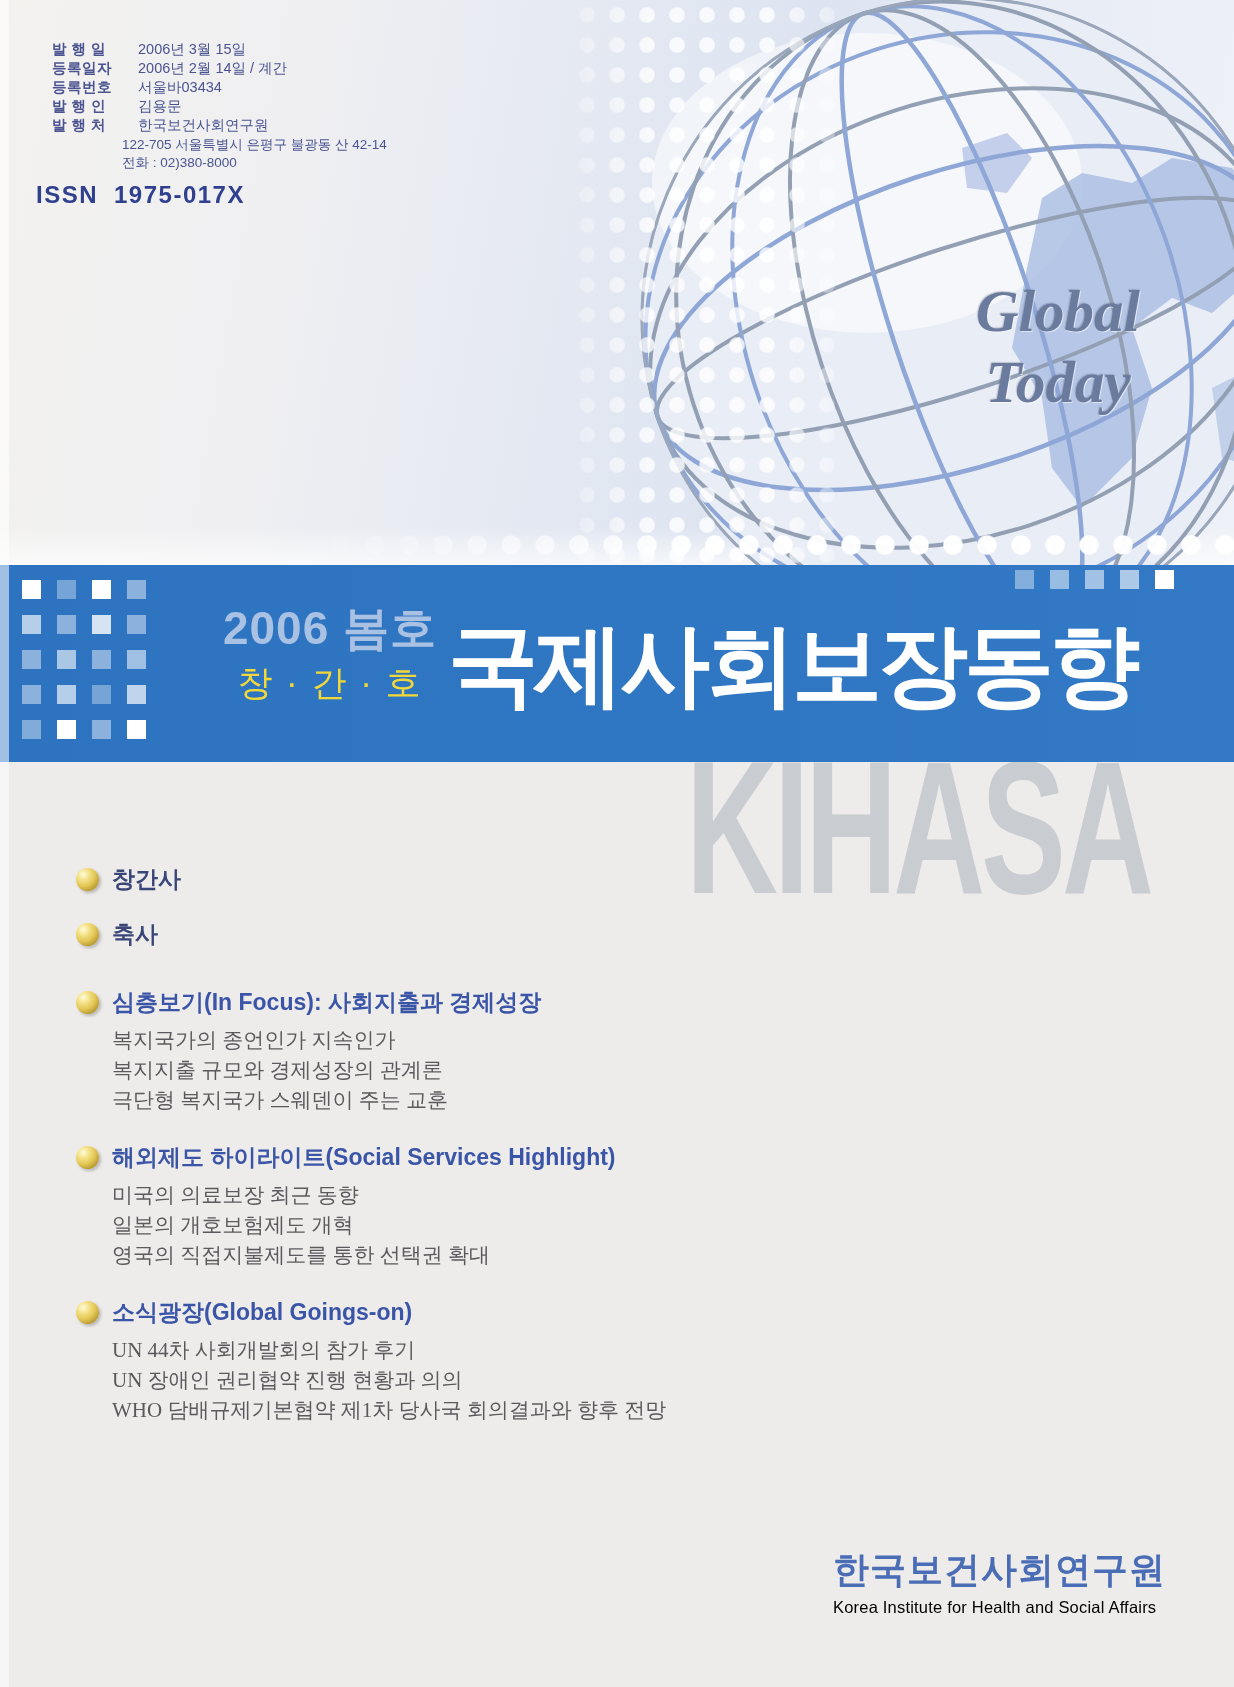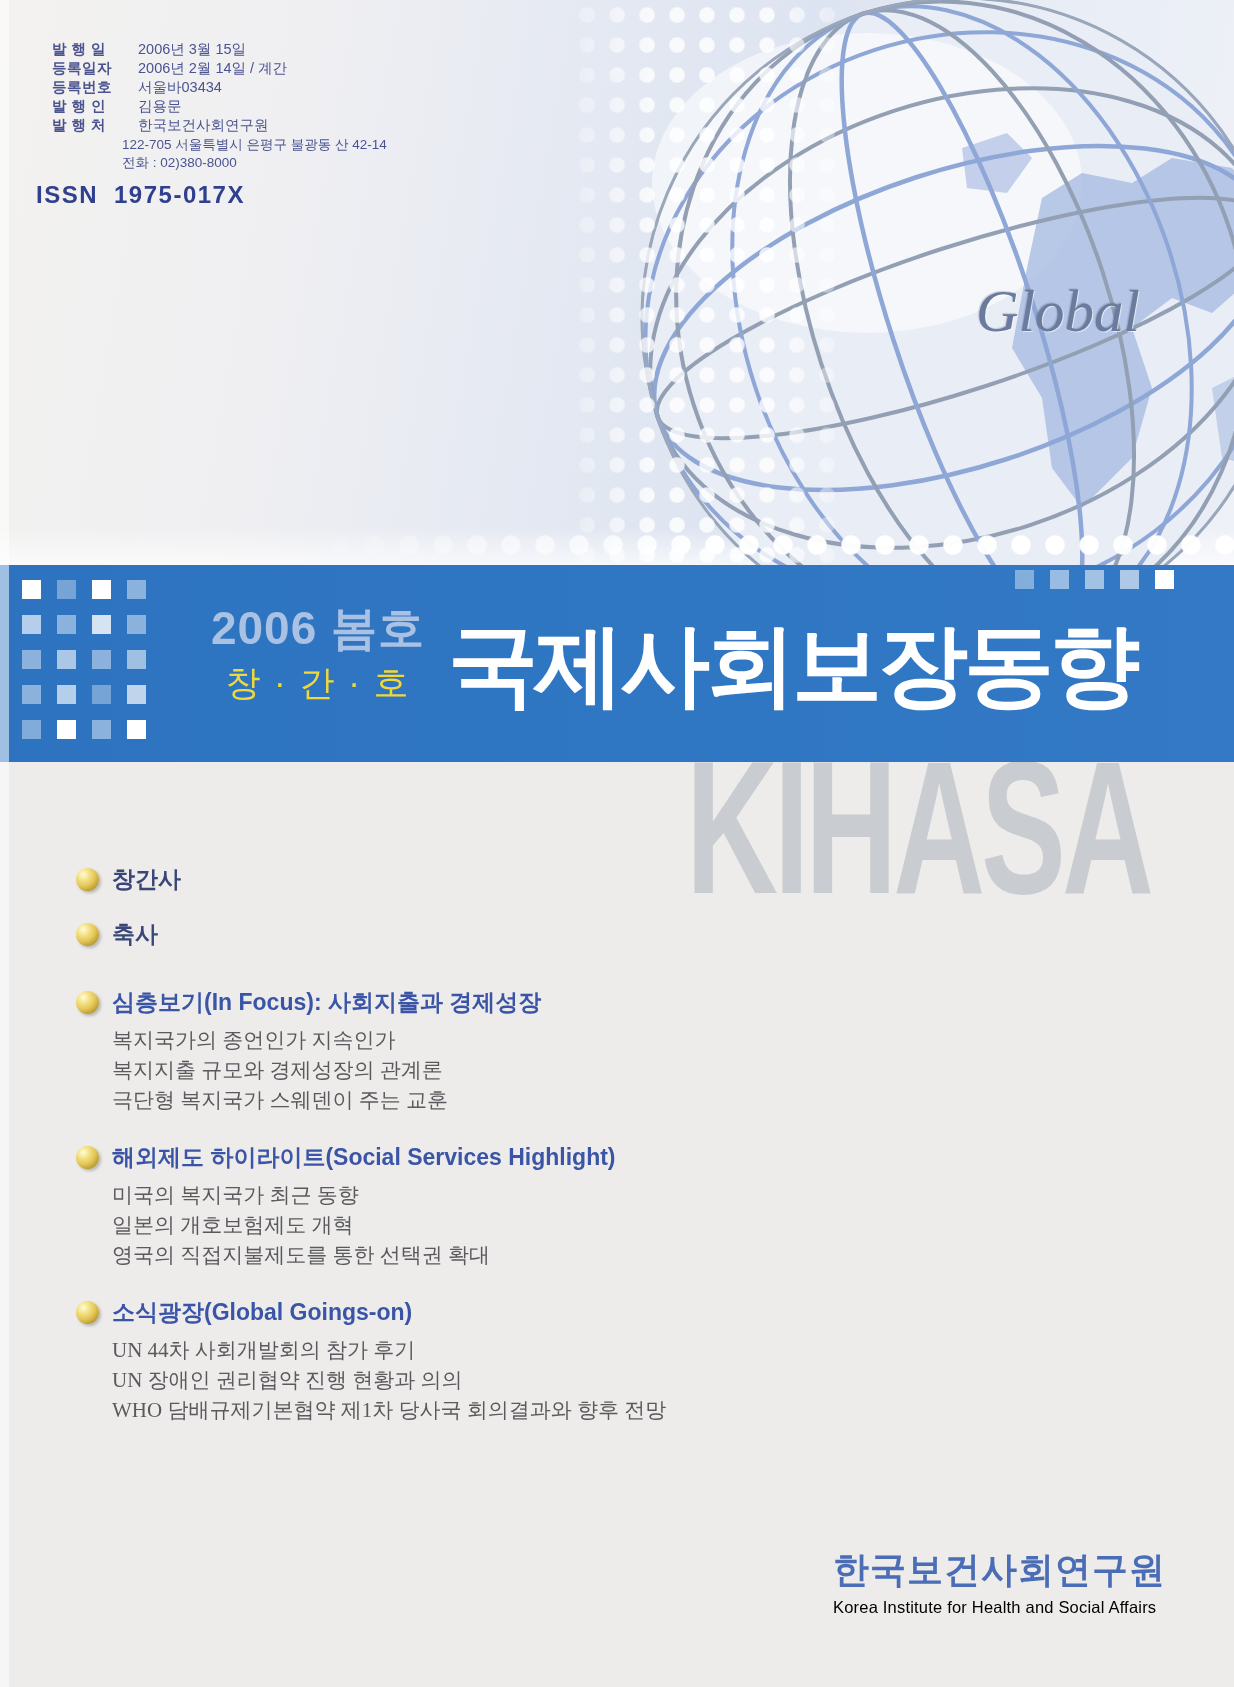--- a/index.html
+++ b/index.html
@@ -36,31 +36,31 @@
   .pub-info{position:absolute;left:36px;top:40px;z-index:4;color:#4b5390;}
   .pub-row{display:flex;font-size:14.5px;line-height:19px;margin-left:16px;}
   .pub-label{font-weight:bold;width:64px;letter-spacing:.5px;flex:none;}
   .pub-value{margin-left:22px;}
   .pub-address{margin-left:86px;font-size:13.5px;line-height:17.5px;margin-top:1px;}
   .issn{margin-top:10px;font-size:24px;font-weight:bold;color:#30408e;letter-spacing:1.5px;}
   .issn .issn-value{margin-left:16px;}
   
   .journal-en{
     position:absolute;right:94px;top:276px;z-index:5;text-align:center;
-    font-family:"Liberation Serif","DejaVu Serif",serif;font-style:italic;font-weight:normal;
+    font-family:"Liberation Serif","DejaVu Serif",serif;font-style:italic;font-weight:bold;
     font-size:59px;line-height:71px;color:#6a7b9d;
     text-shadow:1px 1px 0 rgba(255,255,255,.55), -1px -1px 1px rgba(60,70,95,.25);
   }
   
   .banner{
     position:absolute;left:0;top:565px;width:1234px;height:197px;
     background:linear-gradient(to right,#2d73c0,#2f76c3 55%,#3379c5);z-index:6;
   }
   .square{position:absolute;width:19px;height:19px;}
-  .issue-block{position:absolute;left:168px;top:0;width:300px;text-align:center;}
+  .issue-block{position:absolute;left:180px;top:0;width:300px;text-align:center;}
   .issue-season{margin-top:38px;font-size:46px;line-height:50px;font-weight:bold;color:#a9c1e3;letter-spacing:1px;}
   .issue-label{margin-top:4px;font-size:35px;line-height:52px;font-weight:normal;color:#f1d83a;letter-spacing:2px;}
   .cover-title{
     position:absolute;left:448px;top:54px;margin:0;
     font-size:90px;line-height:92px;font-weight:bold;color:#ffffff;letter-spacing:-4px;white-space:nowrap;
   }
   
   .content{position:absolute;left:0;top:762px;width:1234px;height:925px;background:#edecea;}
   .kihasa{
     position:absolute;left:686px;top:-10px;margin:0;
@@ -151,20 +151,21 @@
           <div>122-705 서울특별시 은평구 불광동 산 42-14</div>
           <div>전화 : 02)380-8000</div>
         </div>
       <div class="issn">
         <span>ISSN</span><span class="issn-value">1975-017X</span>
       </div>
     </div>
 
     <div class="journal-en">
       <div>Global</div>
+      <div>Today</div>
     </div>
   </section>
 
   <section class="banner">
     <div>
         <span class="square" style="left: 22px; top: 15px; background: rgb(255, 255, 255);"></span>
         <span class="square" style="left: 57px; top: 15px; background: rgba(255, 255, 255, 0.35);"></span>
         <span class="square" style="left: 92px; top: 15px; background: rgb(255, 255, 255);"></span>
         <span class="square" style="left: 127px; top: 15px; background: rgba(255, 255, 255, 0.45);"></span>
         <span class="square" style="left: 22px; top: 50px; background: rgba(255, 255, 255, 0.65);"></span>
@@ -204,21 +205,21 @@
         <div class="toc-entry toc-top"><span class="toc-bullet"></span><span>창간사</span></div>
         <div class="toc-entry toc-top mb-lg"><span class="toc-bullet"></span><span>축사</span></div>
         <div class="toc-section">
           <div class="toc-entry toc-header"><span class="toc-bullet"></span><span>심층보기(In Focus): 사회지출과 경제성장</span></div>
           <div class="toc-sub">복지국가의 종언인가 지속인가</div>
           <div class="toc-sub">복지지출 규모와 경제성장의 관계론</div>
           <div class="toc-sub">극단형 복지국가 스웨덴이 주는 교훈</div>
         </div>
         <div class="toc-section">
           <div class="toc-entry toc-header"><span class="toc-bullet"></span><span>해외제도 하이라이트(Social Services Highlight)</span></div>
-          <div class="toc-sub">미국의 복지국가 최근 동향</div>
+          <div class="toc-sub">미국의 의료보장 최근 동향</div>
           <div class="toc-sub">일본의 개호보험제도 개혁</div>
           <div class="toc-sub">영국의 직접지불제도를 통한 선택권 확대</div>
         </div>
         <div class="toc-section">
           <div class="toc-entry toc-header"><span class="toc-bullet"></span><span>소식광장(Global Goings-on)</span></div>
           <div class="toc-sub">UN 44차 사회개발회의 참가 후기</div>
           <div class="toc-sub">UN 장애인 권리협약 진행 현황과 의의</div>
           <div class="toc-sub">WHO 담배규제기본협약 제1차 당사국 회의결과와 향후 전망</div>
         </div>
       </nav>

